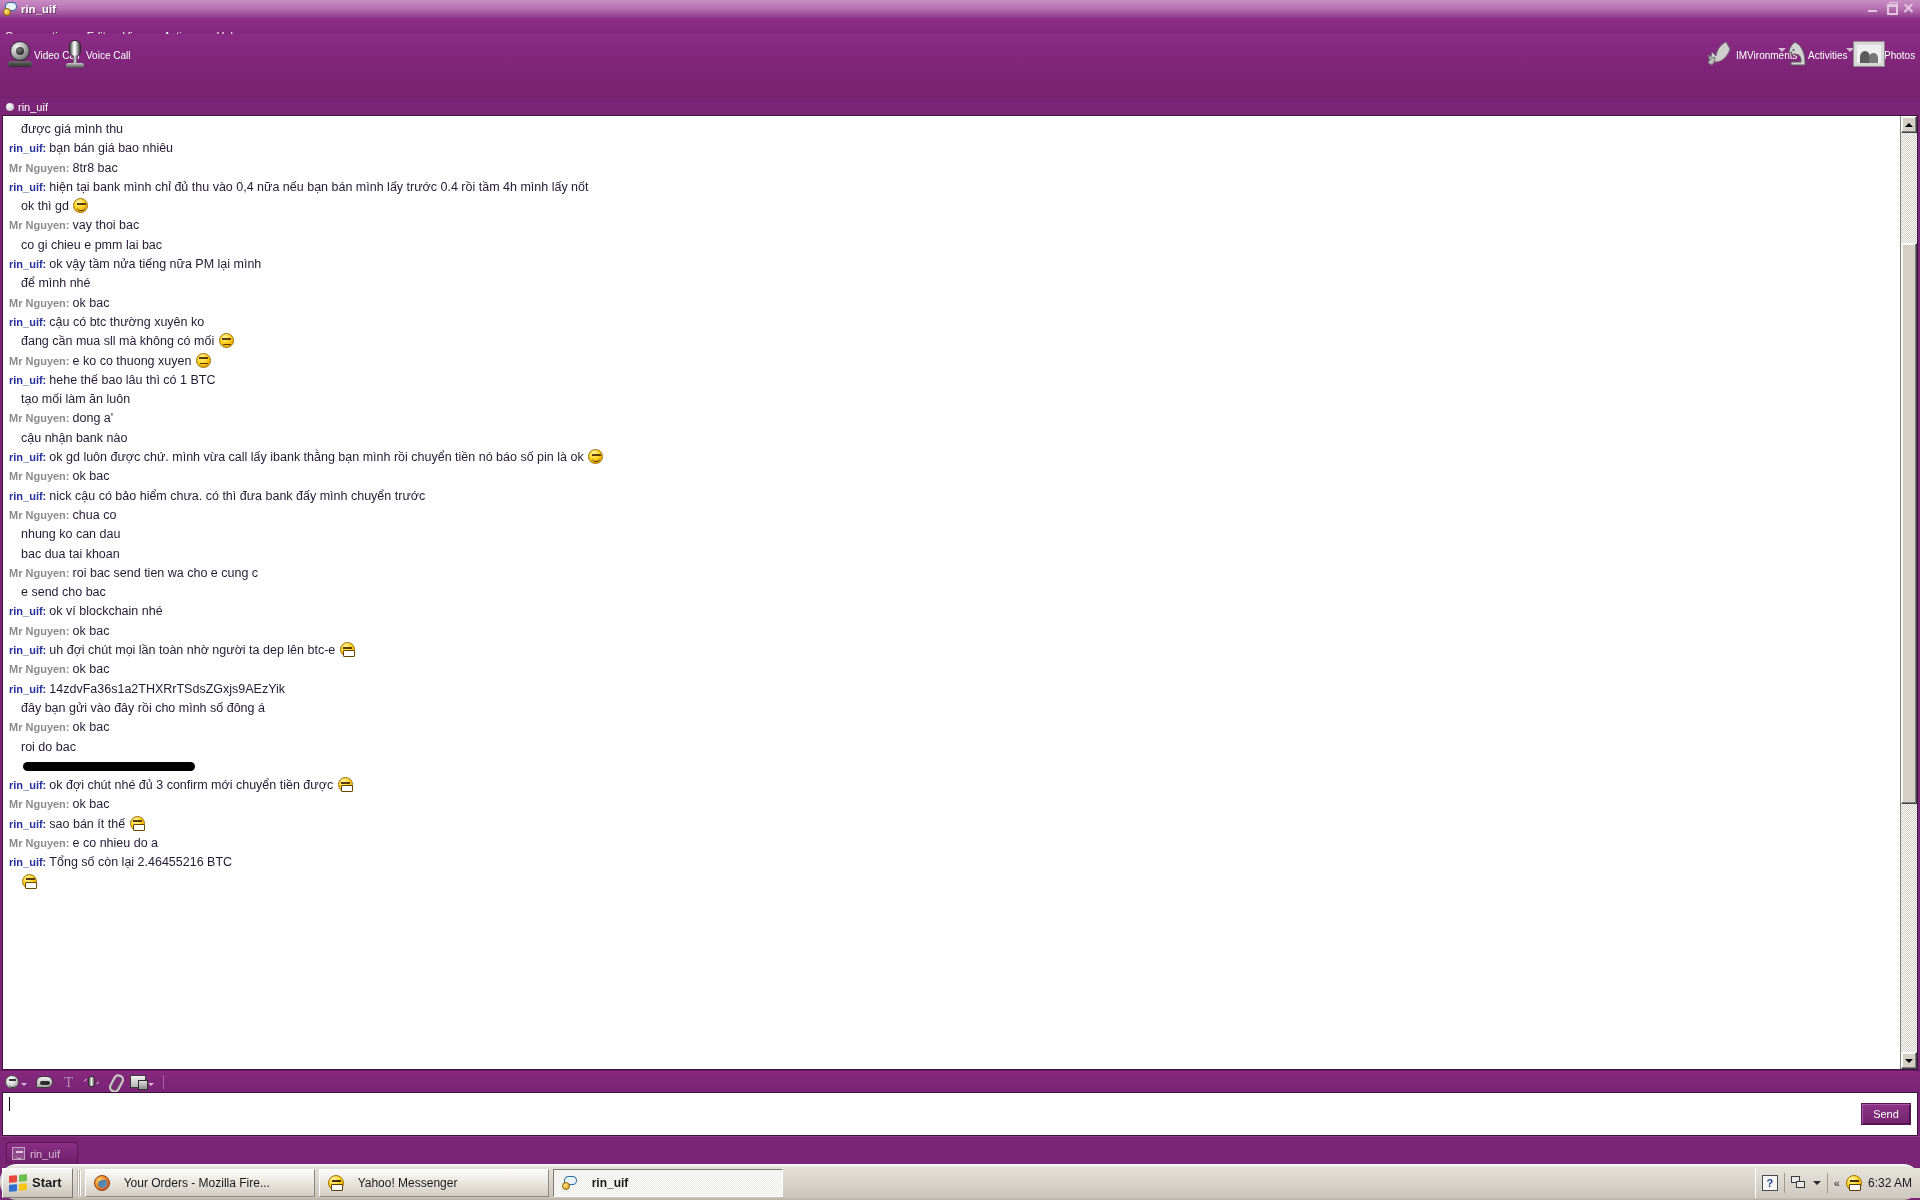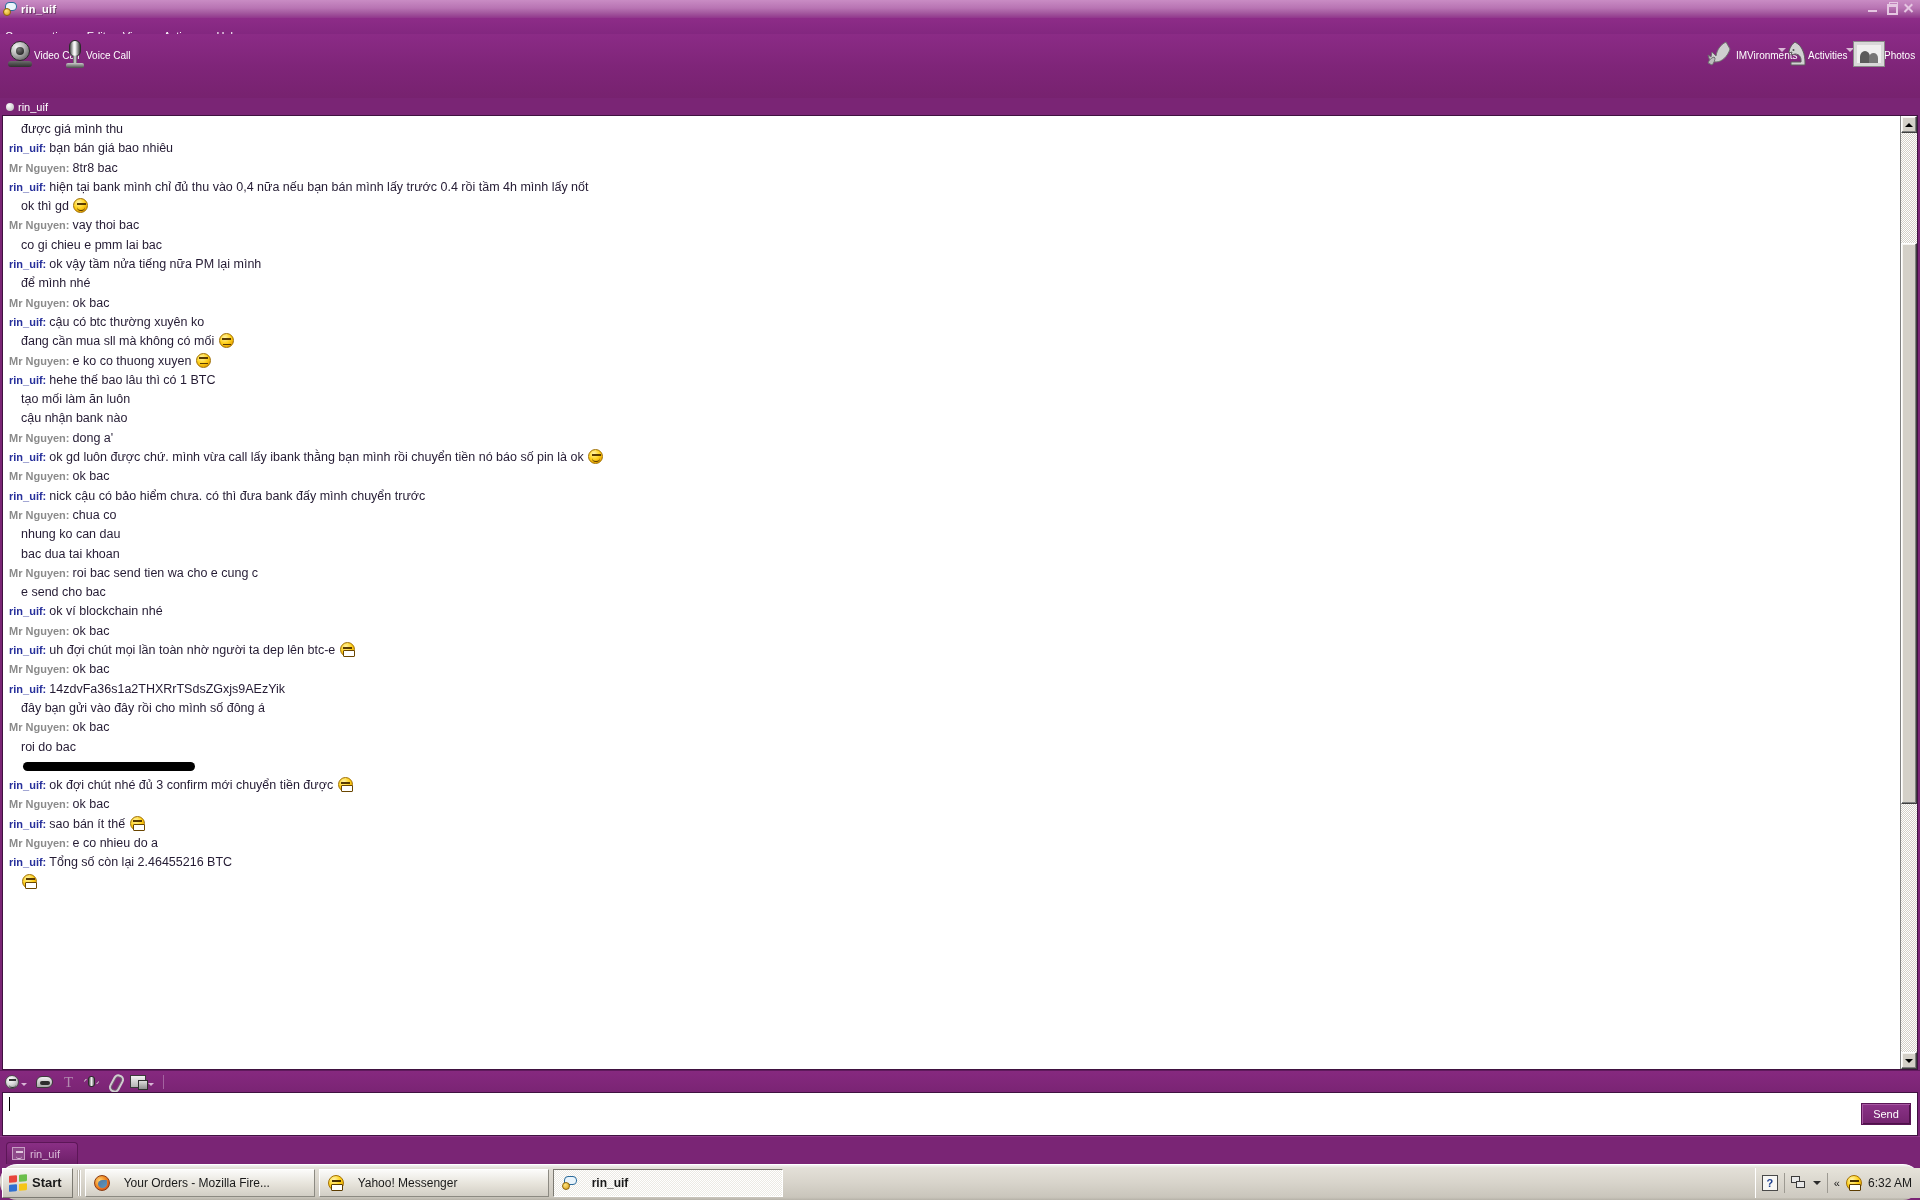--- a/index.html
+++ b/index.html
@@ -646,22 +646,22 @@
         <div class="msg"><span class="who them">Mr Nguyen: </span><span class="body">vay thoi bac</span></div>
         <div class="msg cont"><span class="body">co gi chieu e pmm lai bac</span></div>
         <div class="msg"><span class="who me">rin_uif: </span><span class="body">ok vậy tầm nửa tiếng nữa PM lại mình</span></div>
         <div class="msg cont"><span class="body">để mình nhé</span></div>
         <div class="msg"><span class="who them">Mr Nguyen: </span><span class="body">ok bac</span></div>
         <div class="msg"><span class="who me">rin_uif: </span><span class="body">cậu có btc thường xuyên ko</span></div>
         <div class="msg cont"><span class="body">đang cần mua sll mà không có mối </span><span class="emo flat"></span></div>
         <div class="msg"><span class="who them">Mr Nguyen: </span><span class="body">e ko co thuong xuyen </span><span class="emo flat"></span></div>
         <div class="msg"><span class="who me">rin_uif: </span><span class="body">hehe thế bao lâu thì có 1 BTC</span></div>
         <div class="msg cont"><span class="body">tạo mối làm ăn luôn</span></div>
+        <div class="msg"><span class="who them">Mr Nguyen: </span><span class="body">dong a'</span></div>
         <div class="msg cont"><span class="body">cậu nhận bank nào</span></div>
-        <div class="msg"><span class="who them">Mr Nguyen: </span><span class="body">dong a'</span></div>
         <div class="msg"><span class="who me">rin_uif: </span><span class="body">ok gd luôn được chứ. mình vừa call lấy ibank thằng bạn mình rồi chuyển tiền nó báo số pin là ok </span><span class="emo smile"></span></div>
         <div class="msg"><span class="who them">Mr Nguyen: </span><span class="body">ok bac</span></div>
         <div class="msg"><span class="who me">rin_uif: </span><span class="body">nick cậu có bảo hiểm chưa. có thì đưa bank đấy mình chuyển trước</span></div>
         <div class="msg"><span class="who them">Mr Nguyen: </span><span class="body">chua co</span></div>
         <div class="msg cont"><span class="body">nhung ko can dau</span></div>
         <div class="msg cont"><span class="body">bac dua tai khoan</span></div>
         <div class="msg"><span class="who them">Mr Nguyen: </span><span class="body">roi bac send tien wa cho e cung c</span></div>
         <div class="msg cont"><span class="body">e send cho bac</span></div>
         <div class="msg"><span class="who me">rin_uif: </span><span class="body">ok ví blockchain nhé</span></div>
         <div class="msg"><span class="who them">Mr Nguyen: </span><span class="body">ok bac</span></div>

